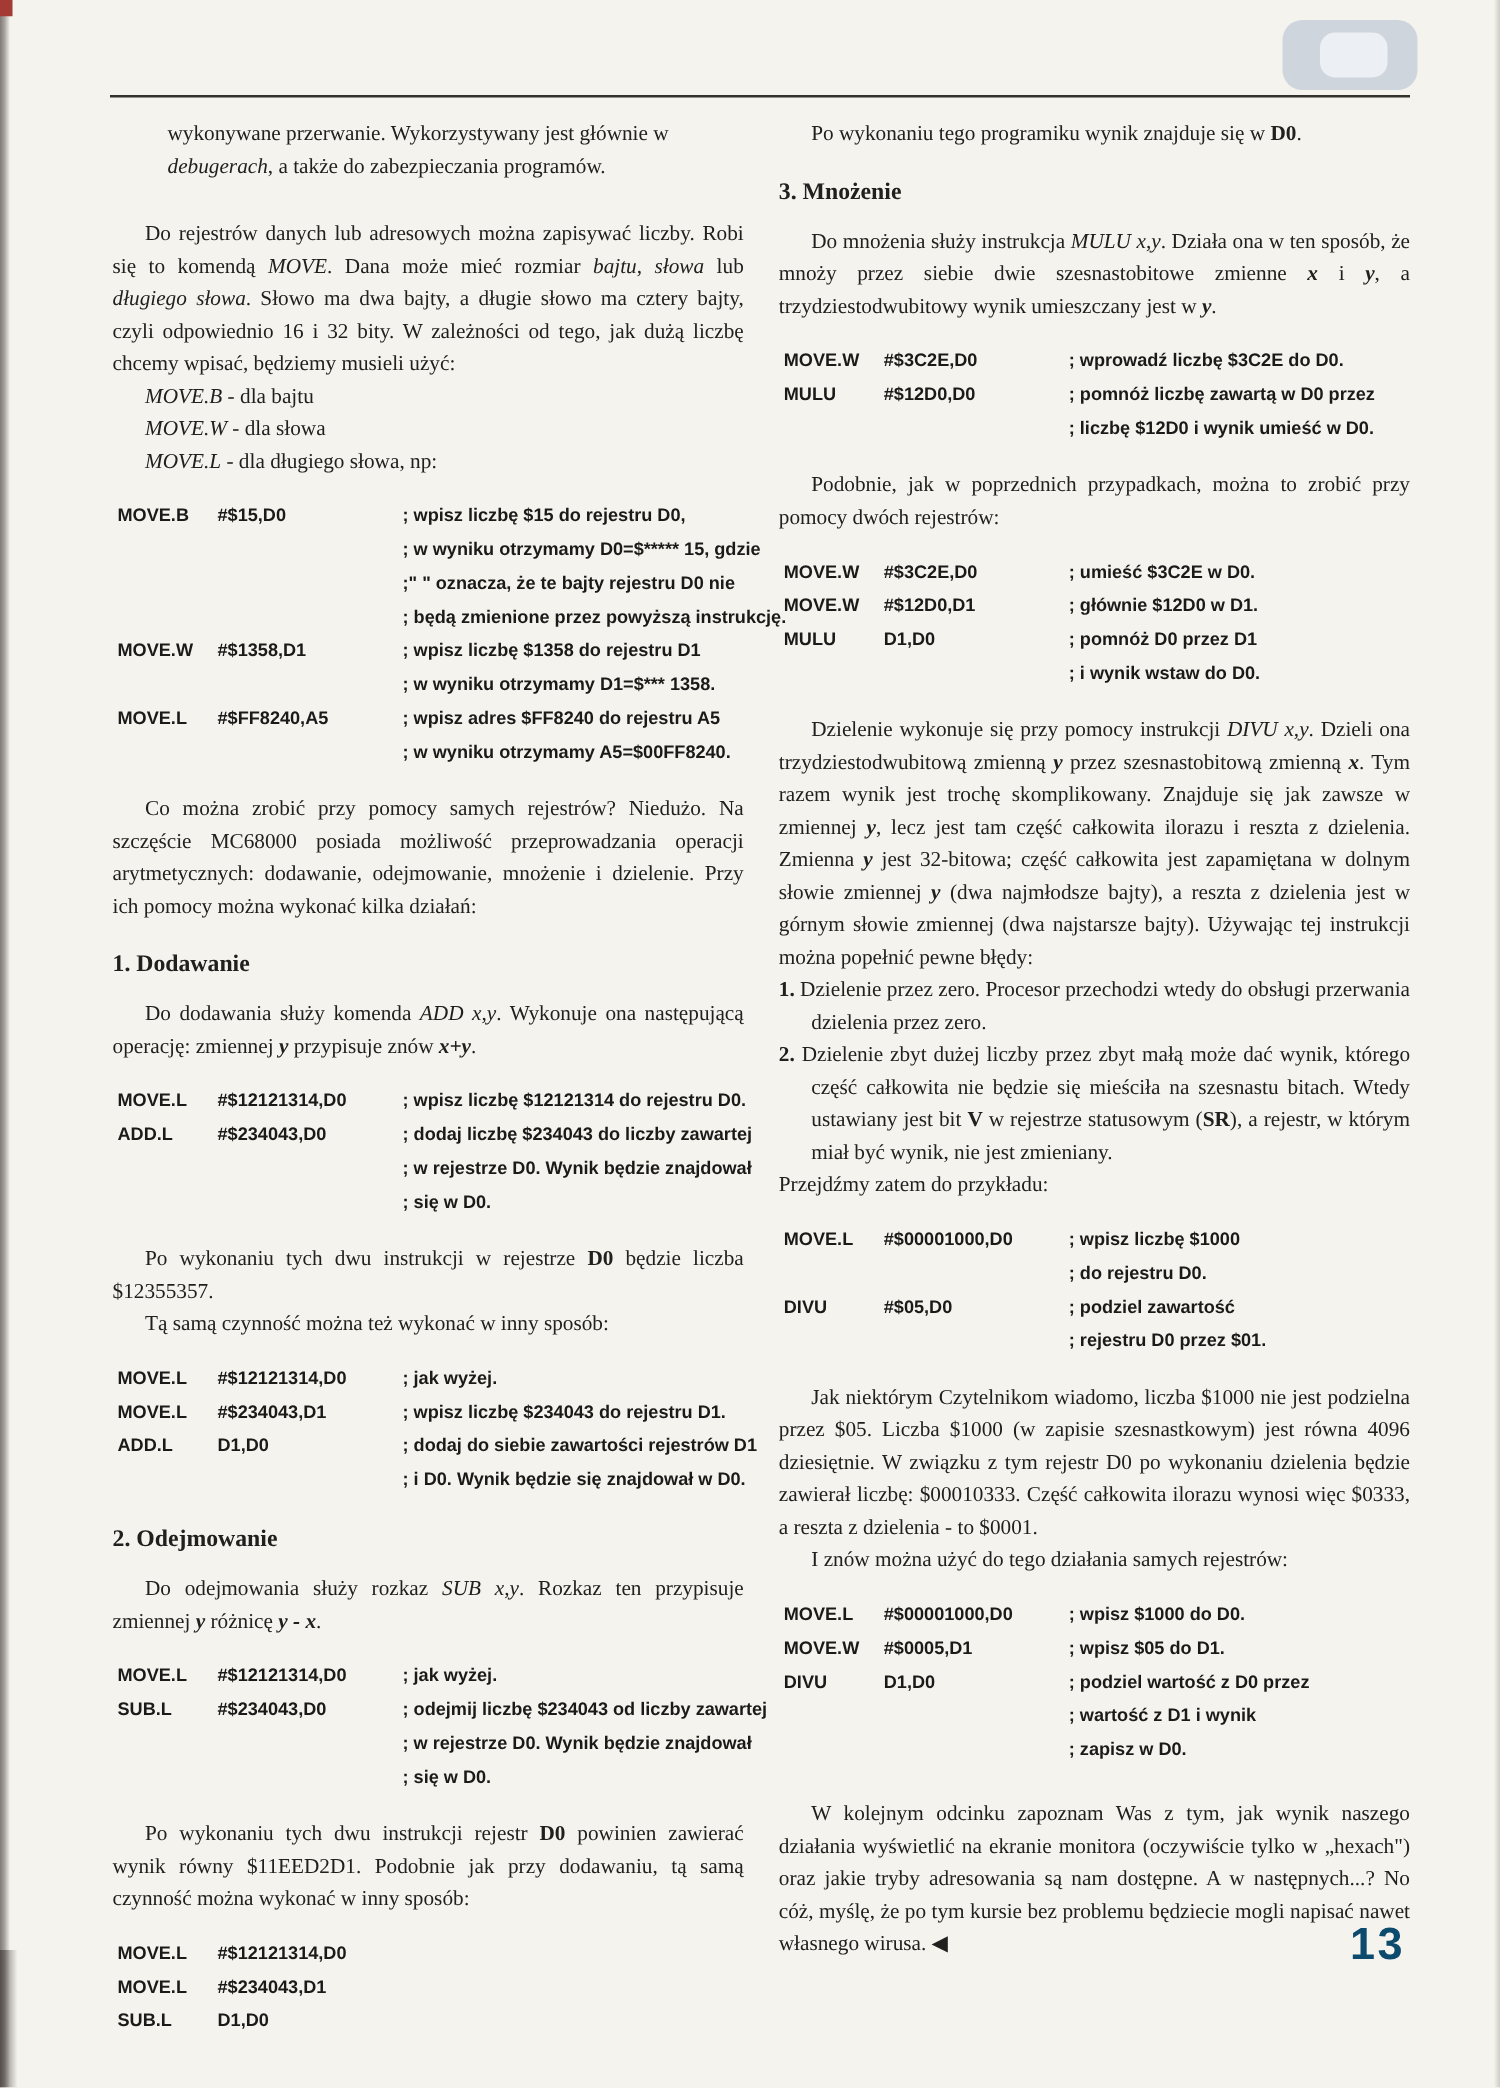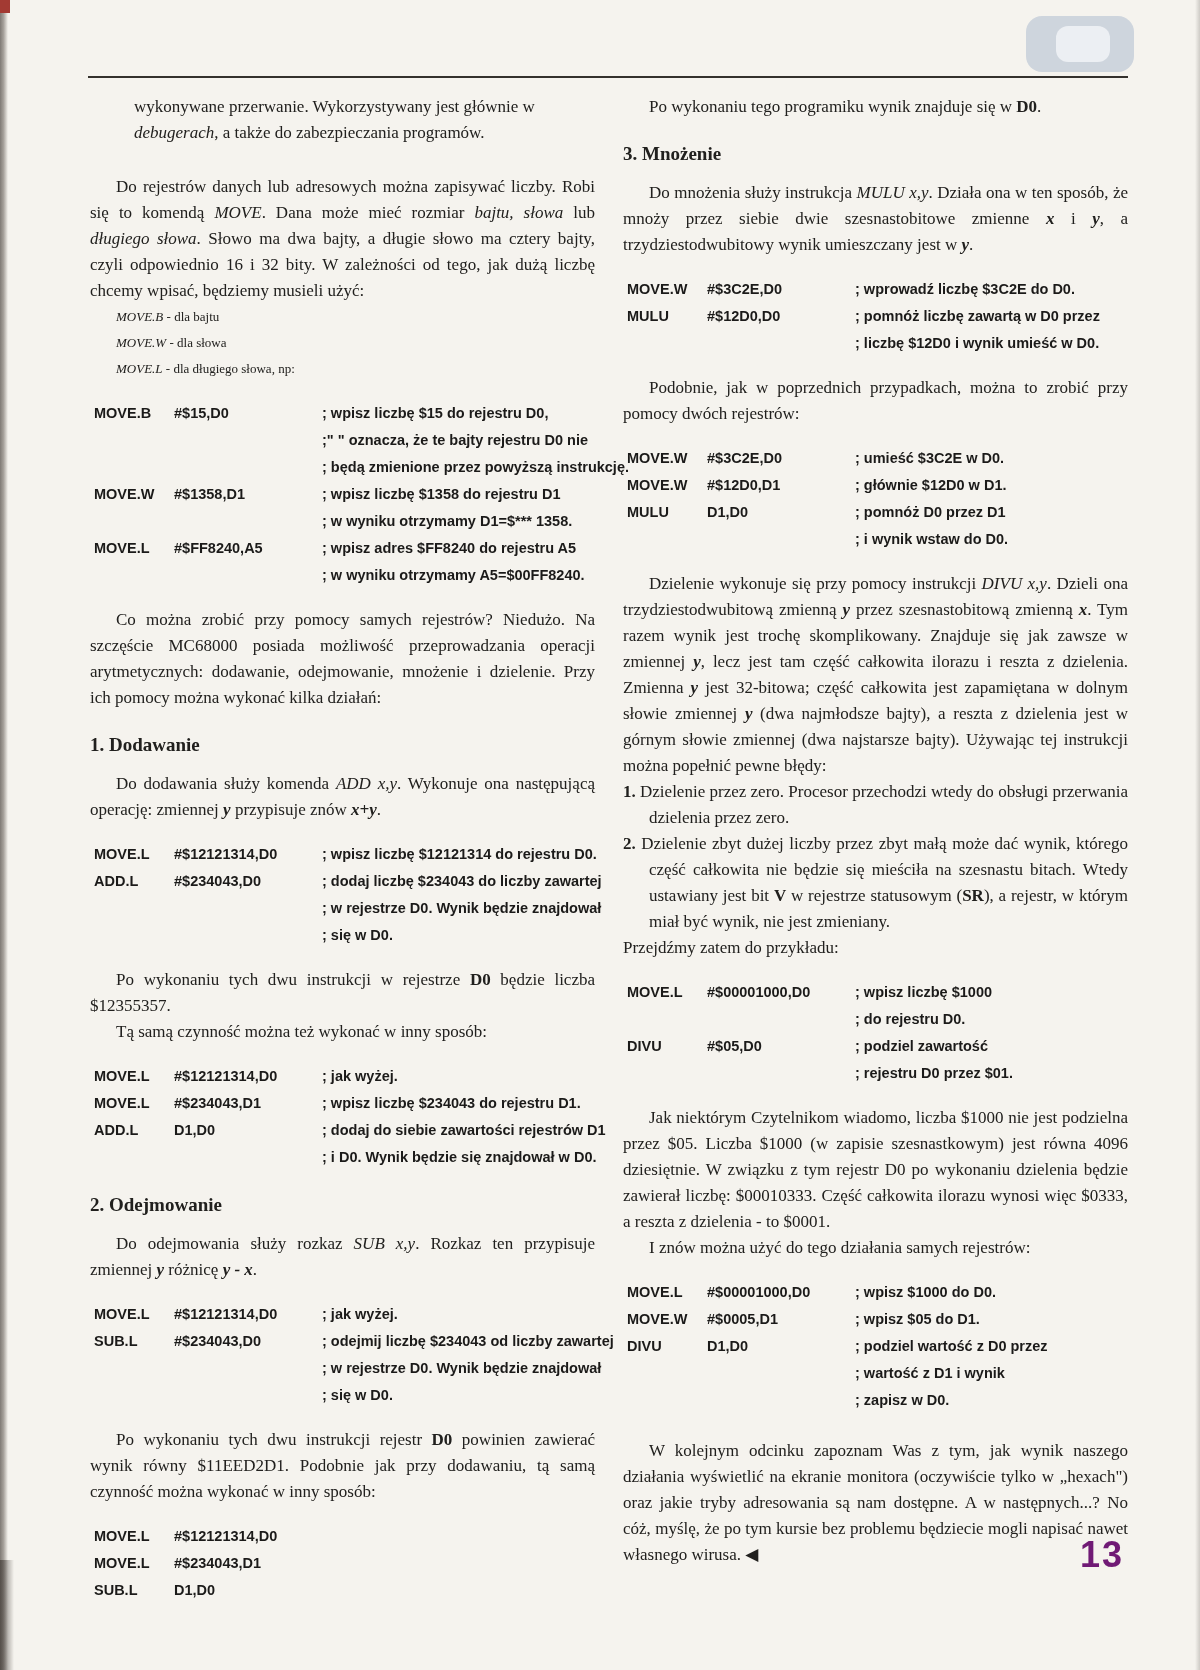--- a/index.html
+++ b/index.html
@@ -25,35 +25,35 @@
     background:rgba(246,247,249,.75);}
   .top-rule{position:absolute;left:88px;top:76px;width:1040px;height:2px;background:#34312d;}
   
   .content{position:absolute;left:90px;top:94px;width:1038px;display:flex;gap:28px;}
   .col{flex:1 1 0;min-width:0;}
   .para{margin:0;text-align:justify;font-size:17px;line-height:26px;}
   .para.fi{text-indent:26px;}
   .para.bi{margin-left:44px;text-align:left;}
   .heading{font-weight:bold;font-size:19px;line-height:24px;margin:22px 0 14px 0;}
   .defs{margin:0 0 0 26px;}
-  .def-line{font-size:13px;line-height:26px;}
+  .def-line{font-size:17px;line-height:26px;}
   .code{margin:18px 0 18px 4px;font-family:"Liberation Sans", sans-serif;
     font-weight:bold;font-size:14.5px;line-height:27px;color:#1b1a19;}
   .code-line{display:grid;grid-template-columns:80px 148px 1fr;column-gap:0;}
   .c-op,.c-arg,.c-com{white-space:nowrap;overflow:visible;}
   .num-list{margin:0;}
   .num-item{font-size:17px;line-height:26px;text-align:justify;
     padding-left:26px;text-indent:-26px;}
   .num{font-weight:bold;}
   .s-i{font-style:italic;}
   .s-b{font-weight:bold;}
   .s-bi{font-weight:bold;font-style:italic;}
   .page-number{position:absolute;right:76px;top:1534px;
     font-family:"Liberation Sans", sans-serif;font-weight:bold;
-    font-size:36px;letter-spacing:2px;color:#701a75;}
+    font-size:36px;letter-spacing:2px;color:#0c4a6e;}
 </style>
 </head>
 <body>
 
 <div class="page">
   <div class="edge-left"></div>
   <div class="edge-left-bottom"></div>
   <div class="edge-right"></div>
   <div class="corner-red"></div>
   <div class="bleed">
@@ -72,20 +72,25 @@
         </div>
         <div class="code">
           <div class="code-line">
             <span class="c-op">MOVE.B</span>
             <span class="c-arg">#$15,D0</span>
             <span class="c-com">; wpisz liczbę $15 do rejestru D0,</span>
           </div>
           <div class="code-line">
             <span class="c-op"></span>
             <span class="c-arg"></span>
+            <span class="c-com">; w wyniku otrzymamy D0=$***** 15, gdzie</span>
+          </div>
+          <div class="code-line">
+            <span class="c-op"></span>
+            <span class="c-arg"></span>
             <span class="c-com">;" " oznacza, że te bajty rejestru D0 nie</span>
           </div>
           <div class="code-line">
             <span class="c-op"></span>
             <span class="c-arg"></span>
             <span class="c-com">; będą zmienione przez powyższą instrukcję.</span>
           </div>
           <div class="code-line">
             <span class="c-op">MOVE.W</span>
             <span class="c-arg">#$1358,D1</span>

